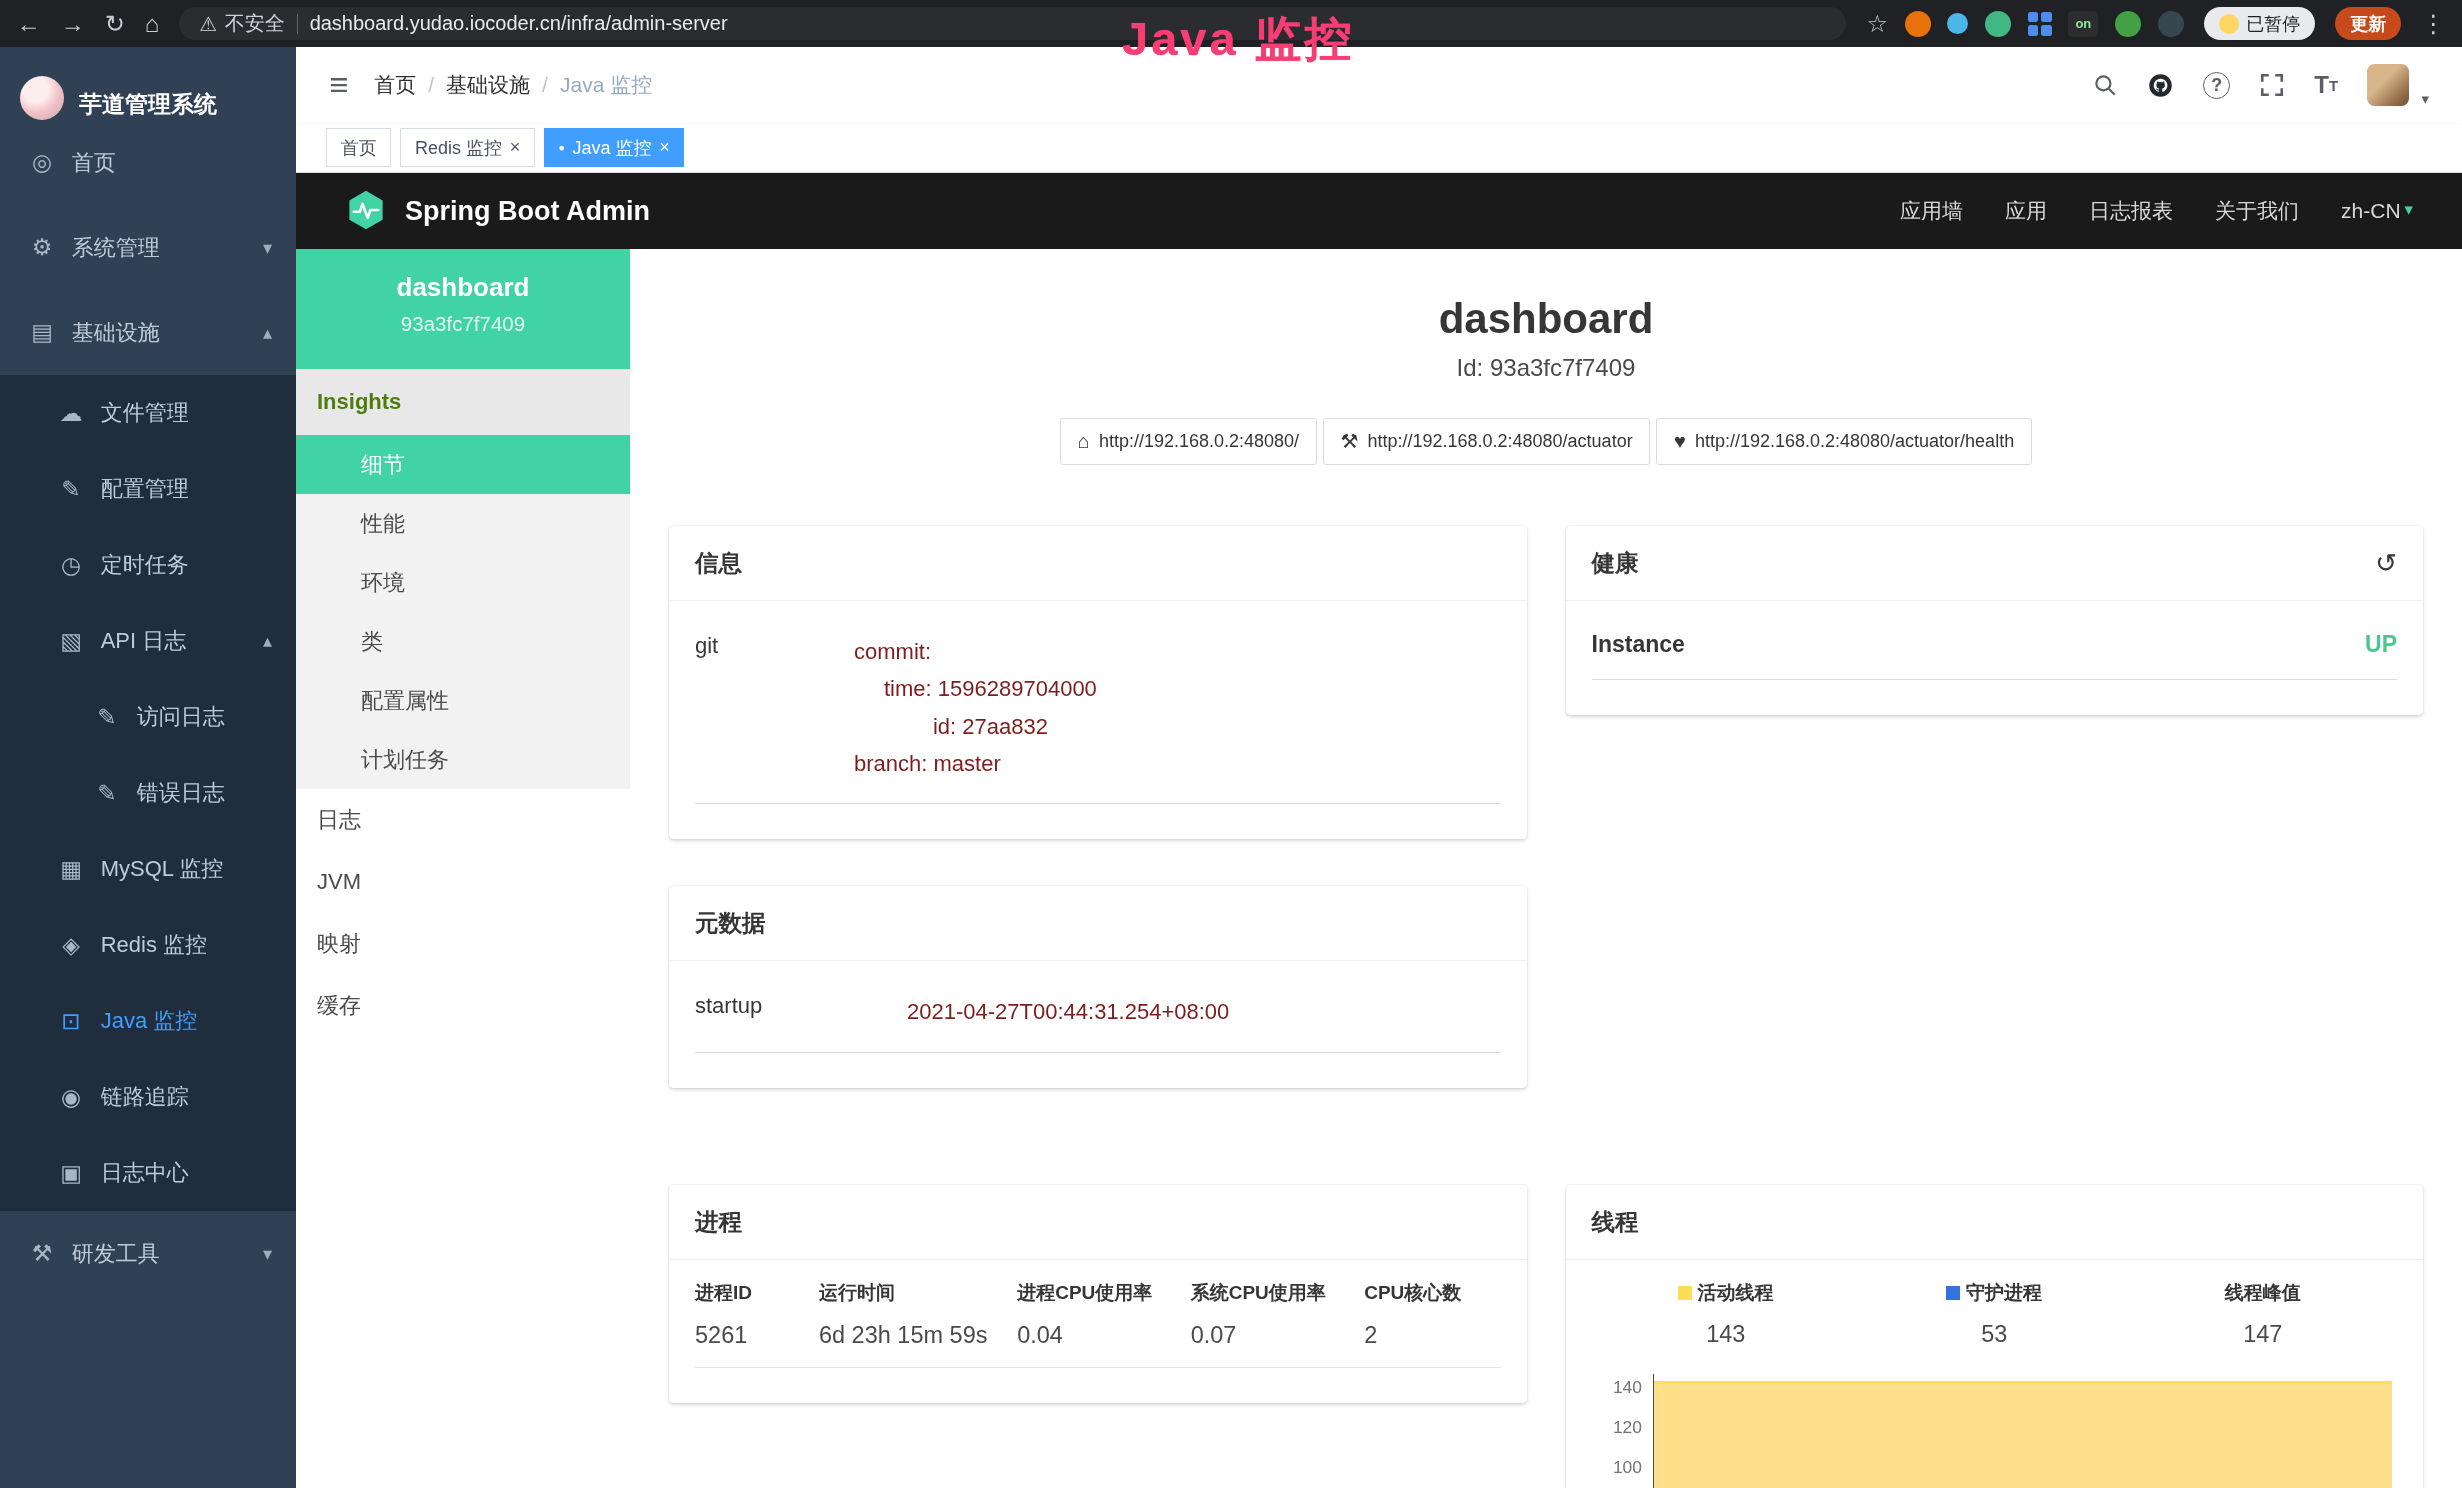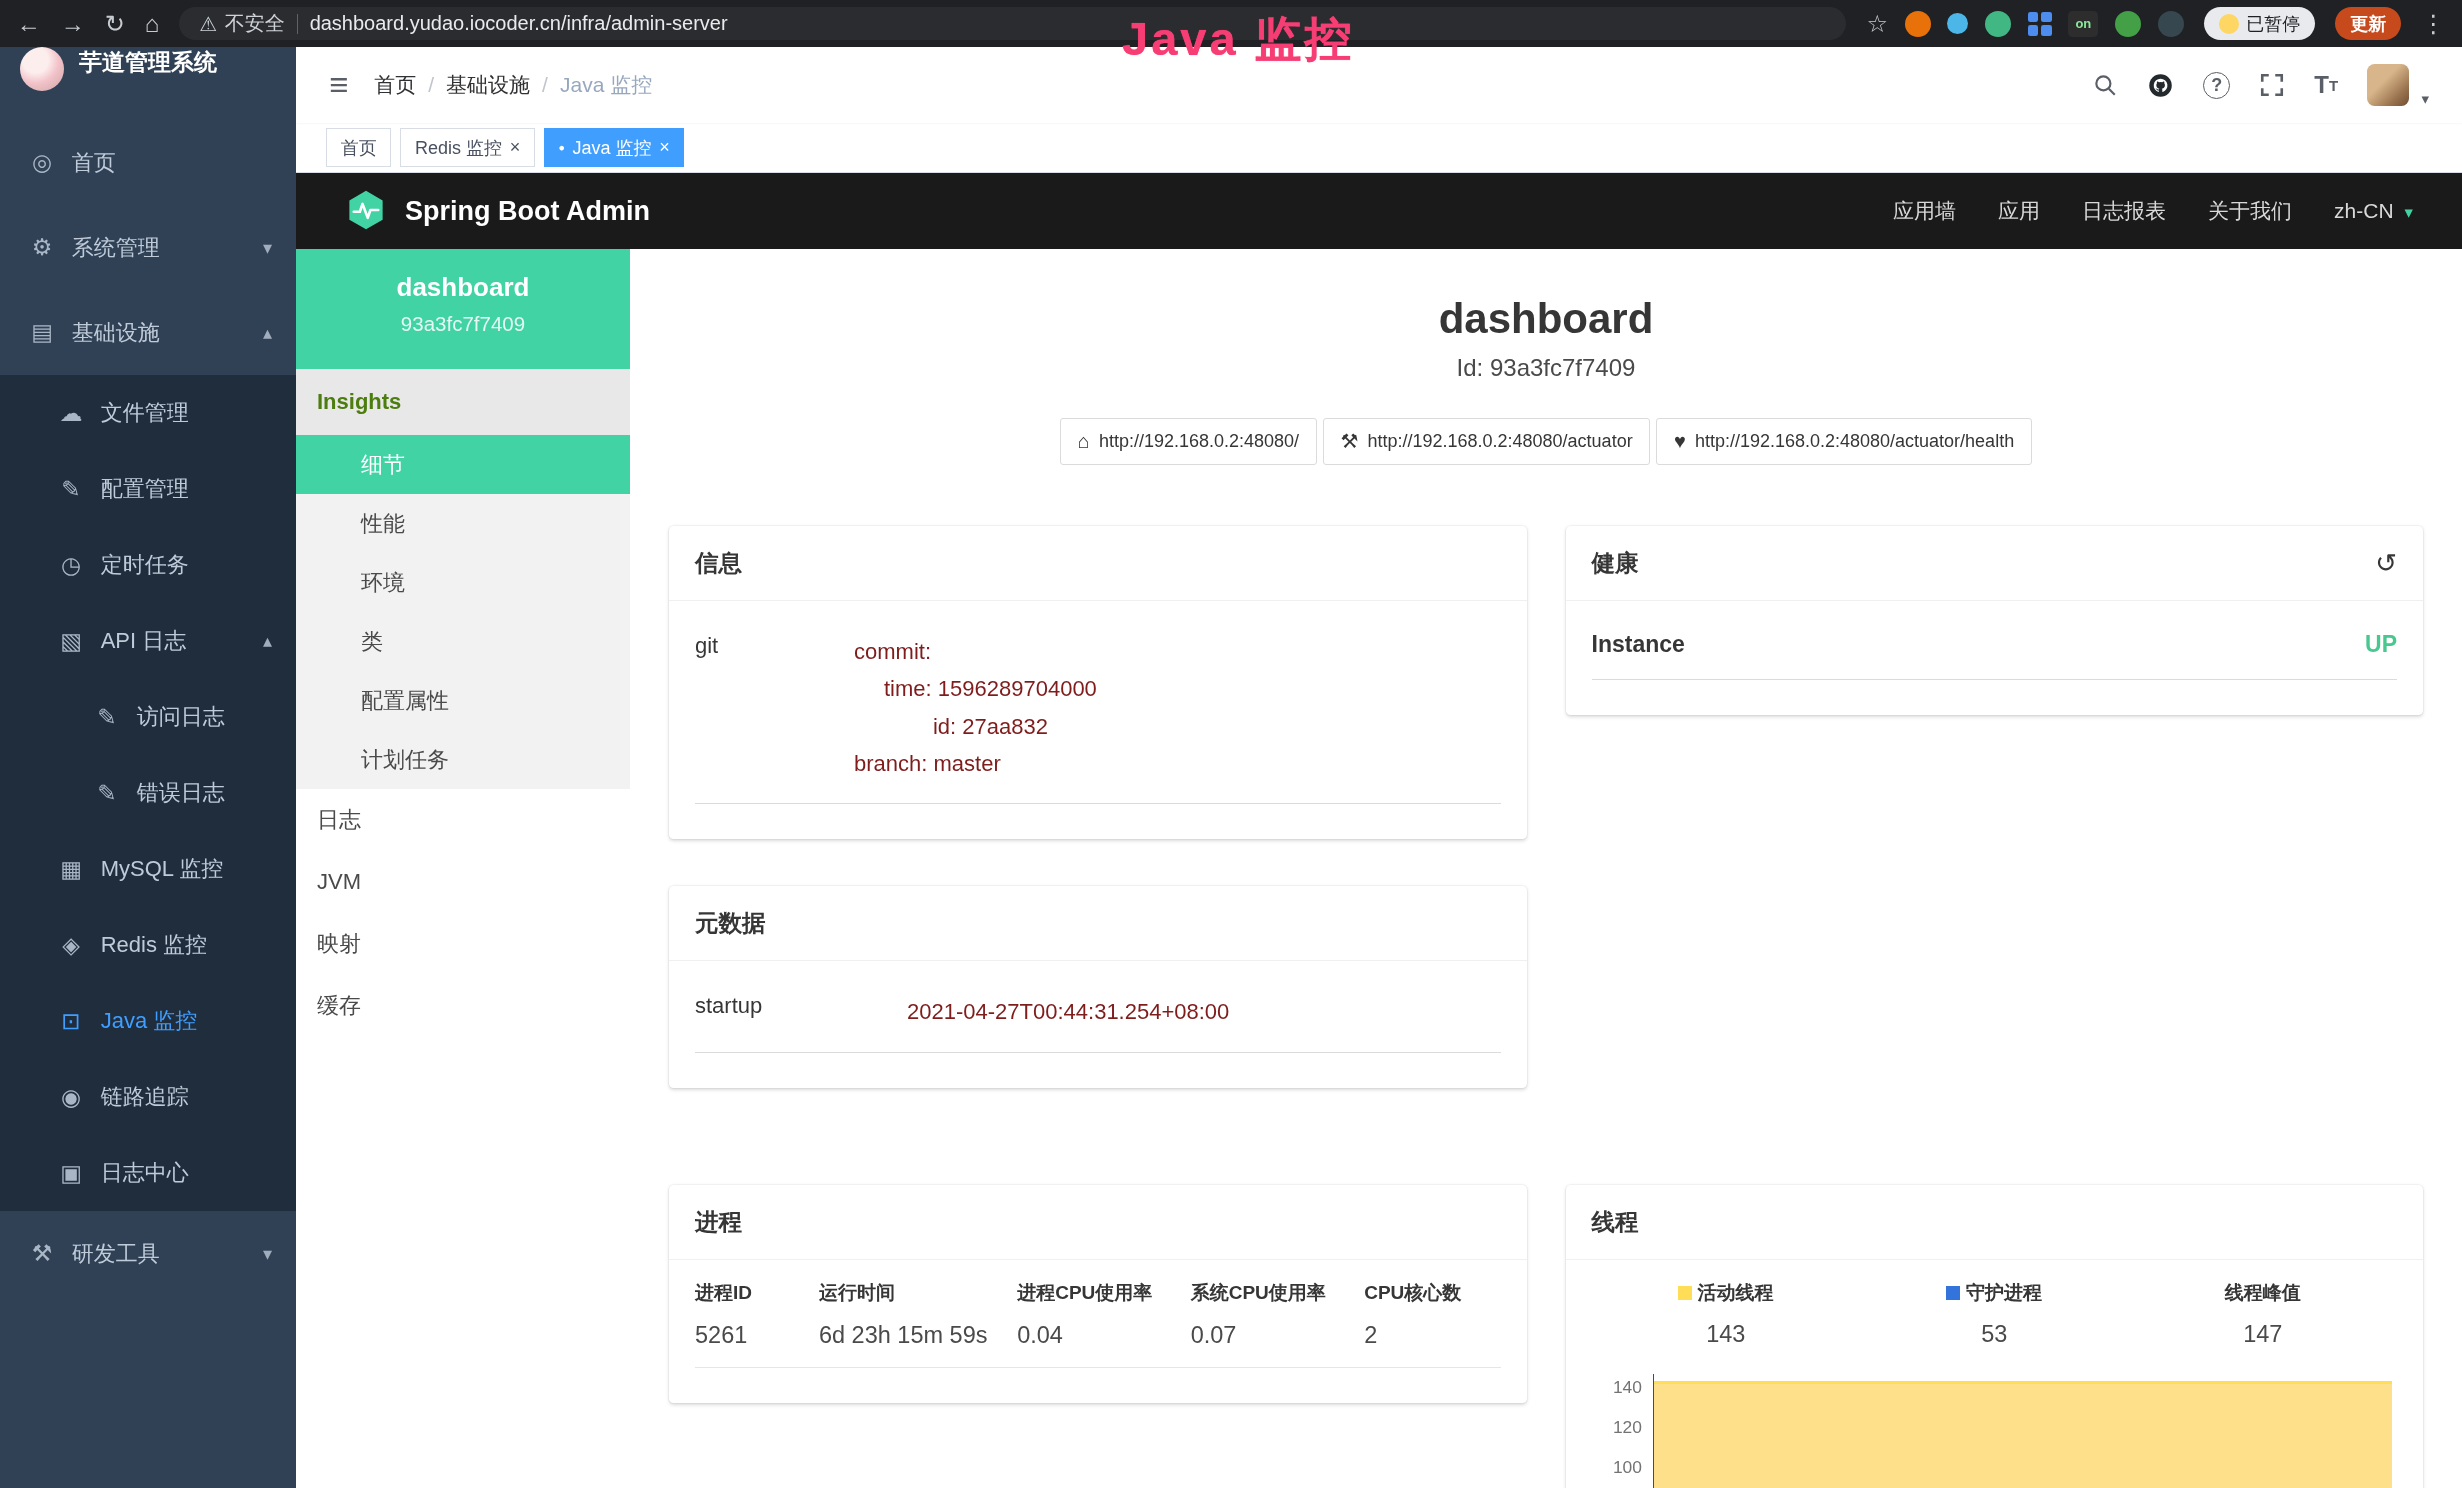--- a/index.html
+++ b/index.html
@@ -30,21 +30,21 @@
   .chip.paused { background:#e8eaed; color:#202124; }
   .emoji-dot { width:20px; height:20px; border-radius:50%; background:#fdd663; display:inline-block; }
   .chip.update { background:#c74a1d; color:#fff; font-weight:bold; }
 
   
   .annotation { position:absolute; left:1122px; top:7.6px; z-index:99; font-size:47px; font-weight:900;
     color:#f73e74; letter-spacing:3px; text-shadow:0 0 0.8px #f73e74; }
 
   
   .app-sidebar { position:absolute; top:47px; left:0; width:296px; bottom:0; background:#304156; z-index:5; }
-  .logo-row { display:flex; align-items:flex-start; height:73px; padding-left:20px; gap:15px; }
+  .logo-row { display:flex; align-items:flex-end; height:73px; padding-left:20px; gap:15px; }
   .logo-avatar { width:44px; height:44px; border-radius:50%;
     background:radial-gradient(circle at 35% 30%, #fdeeee 0 30%, #f2c3c9 55%, #caa4a4); }
   .logo-title { color:#fff; font-size:23px; font-weight:bold; }
   .s-item { display:flex; align-items:center; height:85px; padding-left:26px; color:#bfcbd9;
     font-size:22px; cursor:pointer; }
   .s-item .mi { width:32px; margin-right:13.7px; font-size:23px; color:#a9b6c5; text-align:center; flex:0 0 auto; }
   .s-item .chev { margin-left:auto; margin-right:24px; font-size:18px; color:#9fadbd; }
   .submenu { background:#1f2d3d; }
   .submenu .s-item { height:76px; padding-left:55px; }
   .submenu .s-item.lvl3 { padding-left:91px; }
@@ -77,21 +77,21 @@
   .tag .close { font-size:18px; }
   .tag.active { background:#409eff; border-color:#409eff; color:#fff; }
   .tag .dot { font-size:10.6px; line-height:1; }
 
   
   .sba-header { height:76px; background:#1a1a1a; display:flex; align-items:center; padding:0 49px; }
   .sba-brand { display:flex; align-items:center; gap:18px; cursor:pointer; }
   .sba-brand-title { color:#fff; font-size:27px; font-weight:bold; }
   .sba-nav { margin-left:auto; display:flex; align-items:center; gap:42px; font-size:21px; color:#d9d9d9; }
   .sba-nav .nav-item { cursor:pointer; }
-  .locale { display:flex; align-items:flex-end; gap:11px; cursor:pointer; }
+  .locale { display:flex; align-items:flex-start; gap:4px; cursor:pointer; }
   .locale .caret { color:#42d3a5; font-size:16.7px; }
 
   .sba-body { flex:1; display:flex; overflow:hidden; }
   .sba-sidebar { width:334px; background:#fff; flex:0 0 auto; }
   .instance-head { height:120px; background:#42d3a5; color:#fff; text-align:center; padding-top:23px; cursor:pointer; }
   .instance-name { font-size:26px; font-weight:bold; }
   .instance-id { font-size:20.5px; color:rgba(255,255,255,.85); margin-top:9px; }
   .group-label { background:#e8e8e8; padding:20px 21px; font-size:22px; font-weight:bold; color:#4d7c0f; }
   .group-items { background:#f2f2f2; }
   .g-item { height:59px; display:flex; align-items:center; padding-left:65px; font-size:22px; color:#4a4a4a; cursor:pointer; }

